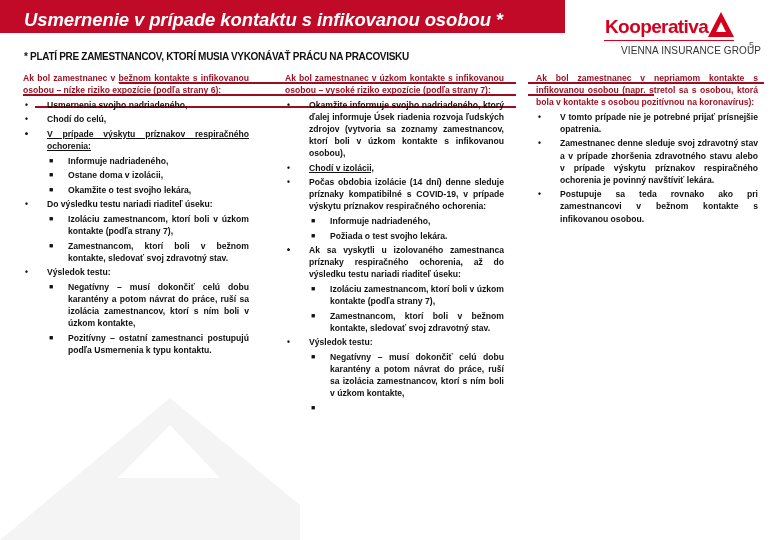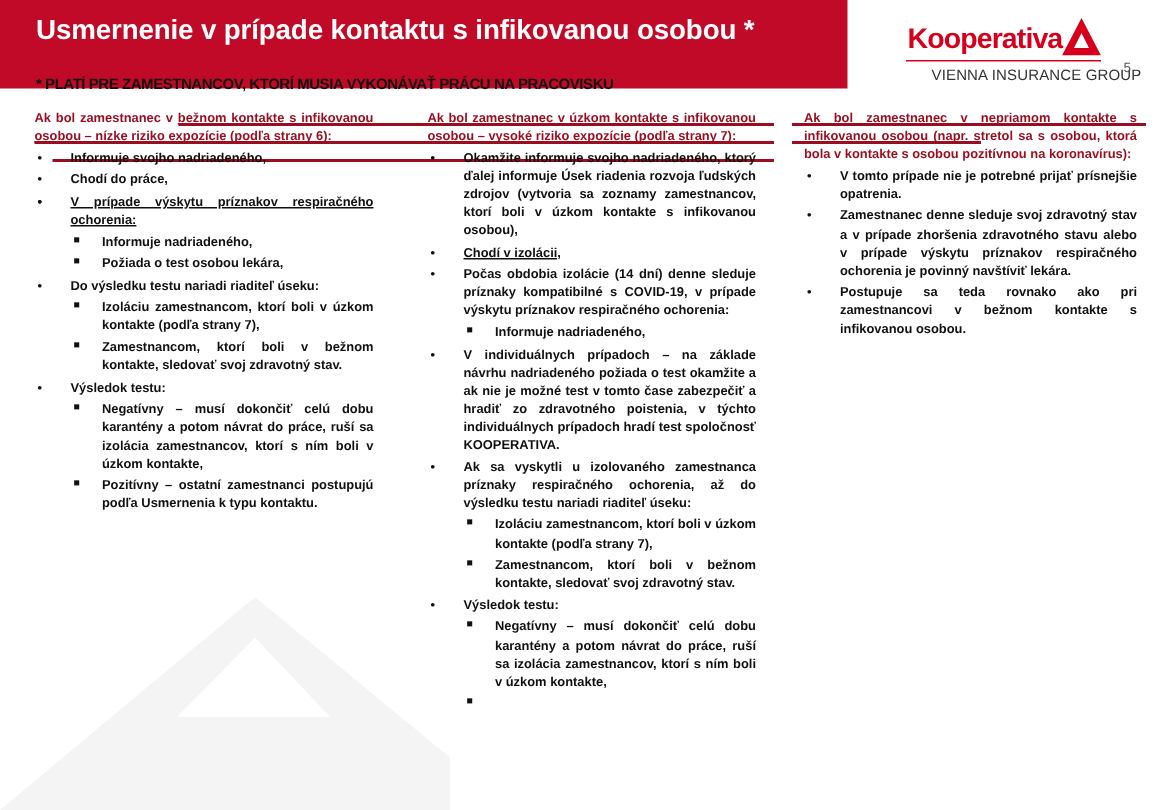--- a/index.html
+++ b/index.html
@@ -1,21 +1,21 @@
 <!DOCTYPE html>
 <html><head>
 <meta charset="utf-8">
 <style>
   * { box-sizing: border-box; margin: 0; padding: 0; }
   html, body { width: 780px; height: 540px; background: #ffffff; overflow: hidden; }
   body { position: relative; font-family: "Liberation Sans", sans-serif; color: #111; }
 
   .watermark { position: absolute; left: 0; top: 380px; width: 300px; height: 160px; z-index: 0; }
 
-  .title-band { position: absolute; left: 0; top: 0; width: 565px; height: 59px; background: #c00a27; }
+  .title-band { position: absolute; left: 0; top: 0; width: 565px; height: 33px; background: #c00a27; font-style: italic; }
   .title-text { position: absolute; left: 24px; top: 9px; font-size: 18.5px; font-weight: bold; color: #ffffff; letter-spacing: -0.1px; white-space: nowrap; }
 
   .logo { position: absolute; left: 604px; top: 8px; width: 135px; height: 48px; text-decoration: underline; }
   .logo-word { position: absolute; left: 1px; top: 8px; font-size: 19px; font-weight: bold; color: #d6001c; letter-spacing: -0.6px; white-space: nowrap; }
   .logo-tri { position: absolute; left: 104px; top: 4px; width: 26px; height: 25px; }
   .logo-rule { position: absolute; left: 0; top: 32px; width: 130px; height: 1px; background: #d6001c; }
   .logo-sub { position: absolute; left: 17px; top: 37px; font-size: 10px; color: #333; letter-spacing: 0.1px; white-space: nowrap; }
   .page-num { position: absolute; left: 749px; top: 40px; font-size: 9px; color: #555; }
 
   .subtitle { position: absolute; left: 24px; top: 51px; font-size: 10px; font-weight: bold; color: #111; white-space: nowrap; letter-spacing: -0.3px; }
@@ -62,26 +62,27 @@
 <div class="subtitle">* PLATÍ PRE  ZAMESTNANCOV, KTORÍ MUSIA VYKONÁVAŤ PRÁCU NA PRACOVISKU</div>
 
 <div class="col col1">
   <div class="head">
     <span>Ak bol zamestnanec v </span><span class="u">bežnom kontakte s infikovanou osobou – nízke riziko expozície</span><span> (podľa strany 6):</span>
     <div class="bar" style="left:96px; top:10px; width:155px;"></div>
     <div class="bar" style="left:0px; top:22px; width:258px;"></div>
     <div class="bar" style="left:12px; top:34px; width:246px;"></div>
   </div>
   <ul class="list">
-      <li class="l1"><span class="mk">•</span><span>Informuje svojho nadriadeného,</span></li>
-      <li class="l1"><span class="mk">•</span><span>Chodí do práce,</span></li>
+      <li class="l1"><span class="mk">•</span><span>Usmernenia svojho nadriadeného,</span></li>
+      <li class="l1"><span class="mk">•</span><span>Chodí do celú,</span></li>
       <li class="l1"><span class="mk">•</span></li>
       <li class="l1"><span class="mk">•</span><span class="ul">V prípade výskytu príznakov respiračného ochorenia:</span></li>
       <li class="l2"><span class="mk">■</span><span>Informuje nadriadeného,</span></li>
-      <li class="l2"><span class="mk">■</span><span>Požiada o test osobou lekára,</span></li>
+      <li class="l2"><span class="mk">■</span><span>Ostane doma v izolácii,</span></li>
+      <li class="l2"><span class="mk">■</span><span>Okamžite o test svojho lekára,</span></li>
       <li class="l1"><span class="mk">•</span><span>Do výsledku testu nariadi riaditeľ úseku:</span></li>
       <li class="l2"><span class="mk">■</span><span>Izoláciu zamestnancom, ktorí boli v úzkom kontakte (podľa strany 7),</span></li>
       <li class="l2"><span class="mk">■</span><span>Zamestnancom, ktorí boli v bežnom kontakte, sledovať svoj zdravotný stav.</span></li>
       <li class="l1"><span class="mk">•</span><span>Výsledok testu:</span></li>
       <li class="l2"><span class="mk">■</span><span>Negatívny – musí dokončiť celú dobu karantény a potom návrat do práce, ruší sa izolácia zamestnancov, ktorí s ním boli v úzkom kontakte,</span></li>
       <li class="l2"><span class="mk">■</span><span>Pozitívny – ostatní zamestnanci postupujú podľa Usmernenia k typu kontaktu.</span></li>
     </ul>
 </div>
 
 <div class="col col2">
@@ -89,21 +90,22 @@
     <span></span><span class="u">Ak bol zamestnanec v úzkom kontakte s infikovanou osobou</span><span> – vysoké riziko expozície (podľa strany 7):</span>
     <div class="bar" style="left:-14px; top:10px; width:245px;"></div>
     <div class="bar" style="left:-14px; top:22px; width:245px;"></div>
     <div class="bar" style="left:-14px; top:34px; width:245px;"></div>
   </div>
   <ul class="list">
       <li class="l1"><span class="mk">•</span><span>Okamžite informuje svojho nadriadeného, ktorý ďalej informuje Úsek riadenia rozvoja ľudských zdrojov (vytvoria sa zoznamy zamestnancov, ktorí boli v úzkom kontakte s infikovanou osobou),</span></li>
       <li class="l1"><span class="mk">•</span><span class="ul">Chodí v izolácii,</span></li>
       <li class="l1"><span class="mk">•</span><span>Počas obdobia izolácie (14 dní) denne sleduje príznaky kompatibilné s COVID-19, v prípade výskytu príznakov respiračného ochorenia:</span></li>
       <li class="l2"><span class="mk">■</span><span>Informuje nadriadeného,</span></li>
-      <li class="l1"><span class="mk">•</span><span>V individuálnych prípadoch – na základe návrhu nadriadeného požiada o test okamžite a ak nie je možné test v tomto čase zabezpečiť a hradiť zo zdravotného poistenia, v týchto individuálnych prípadoch hradí test spoločnosť KOOPERATIVA.</span></li>
+      <li class="l2"><span class="mk">■</span><span>Požiada o test svojho lekára.</span></li>
+      <li class="l1"><span class="mk">•</span></li>
       <li class="l1"><span class="mk">•</span><span>Ak sa vyskytli u izolovaného zamestnanca príznaky respiračného ochorenia, až do výsledku testu nariadi riaditeľ úseku:</span></li>
       <li class="l2"><span class="mk">■</span><span>Izoláciu zamestnancom, ktorí boli v úzkom kontakte (podľa strany 7),</span></li>
       <li class="l2"><span class="mk">■</span><span>Zamestnancom, ktorí boli v bežnom kontakte, sledovať svoj zdravotný stav.</span></li>
       <li class="l1"><span class="mk">•</span><span>Výsledok testu:</span></li>
       <li class="l2"><span class="mk">■</span><span>Negatívny – musí dokončiť celú dobu karantény a potom návrat do práce, ruší sa izolácia zamestnancov, ktorí s ním boli v úzkom kontakte,</span></li>
       <li class="l2"><span class="mk">■</span></li>
     </ul>
 </div>
 
 <div class="col col3">

